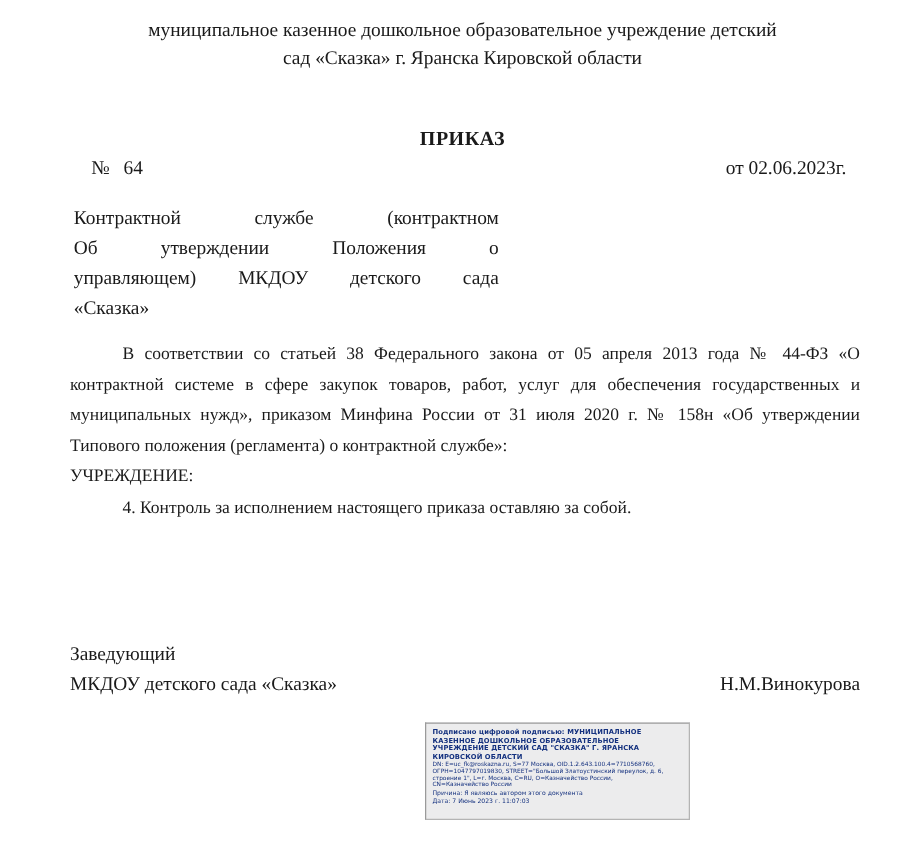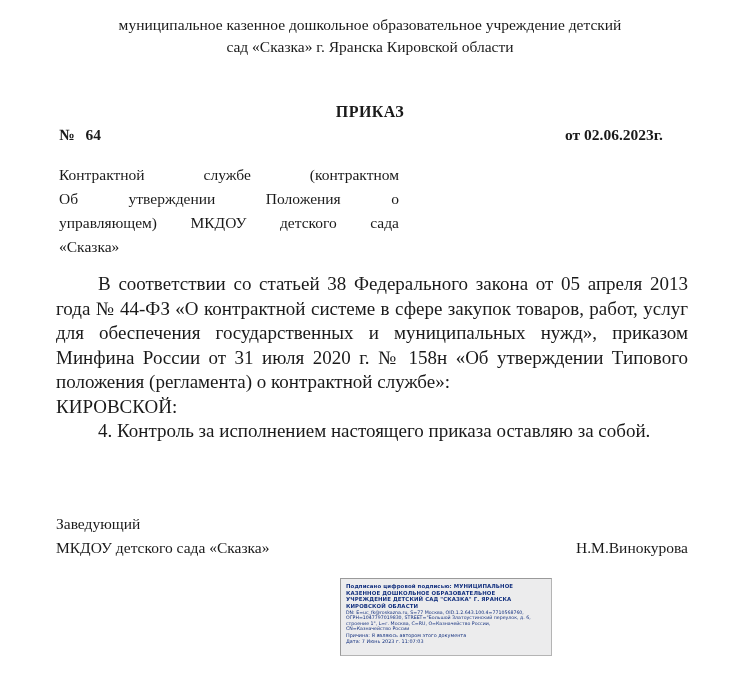--- a/index.html
+++ b/index.html
@@ -44,25 +44,24 @@
     width: 630px;
     text-align: center;
     font-size: 16px;
     font-weight: bold;
     letter-spacing: 0.4px;
   }
 
   
   .numdate-row {
     position: absolute;
-    left: 55px;
+    left: 69px;
     top: 126px;
     width: 630px;
     height: 22px;
-    font-weight: bold;
   }
   .doc-number {
     position: absolute;
     left: 4px;
     top: 0;
     font-size: 15.5px;
   }
   .doc-number .num-val {
     margin-left: 11px;
   }
@@ -93,21 +92,21 @@
   .subject-block .sline.last {
     text-align-last: left;
   }
 
   
   .body-block {
     position: absolute;
     left: 56px;
     top: 272px;
     width: 632px;
-    font-size: 19px;
+    font-size: 14px;
     line-height: 24.5px;
     text-align: justify;
     font-family: Liberation Serif, serif;
   }
   .body-block p {
     margin: 0;
   }
   .body-para {
     text-indent: 42px;
   }
@@ -199,21 +198,21 @@
 
   <div class="subject-block">
     <span class="sline">Контрактной службе (контрактном</span>
     <span class="sline">Об утверждении Положения о</span>
     <span class="sline">управляющем) МКДОУ детского сада</span>
     <span class="sline last">«Сказка»</span>
   </div>
 
   <div class="body-block">
     <p class="body-para">В соответствии со статьей 38 Федерального закона от 05 апреля 2013 года № 44-ФЗ «О контрактной системе в сфере закупок товаров, работ, услуг для обеспечения государственных и муниципальных нужд», приказом Минфина России от 31 июля 2020 г. № 158н «Об утверждении Типового положения (регламента) о контрактной службе»:</p>
-    <p class="order-word">КИРОВСКОЙ:</p>
+    <p class="order-word">УЧРЕЖДЕНИЕ:</p>
     <p class="clause short">4. Контроль за исполнением настоящего приказа оставляю за собой.</p>
   </div>
 
   <div class="signature">
     <div>Заведующий</div>
     <div class="sig-line2">
       <span>МКДОУ детского сада «Сказка»</span>
       <span class="sig-name">Н.М.Винокурова</span>
     </div>
   </div>

